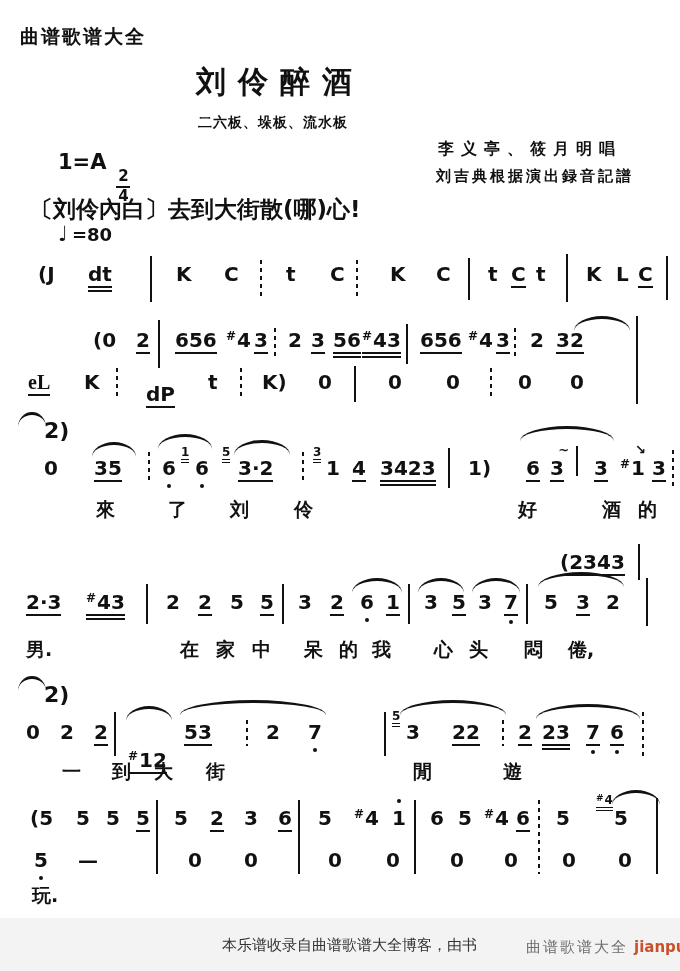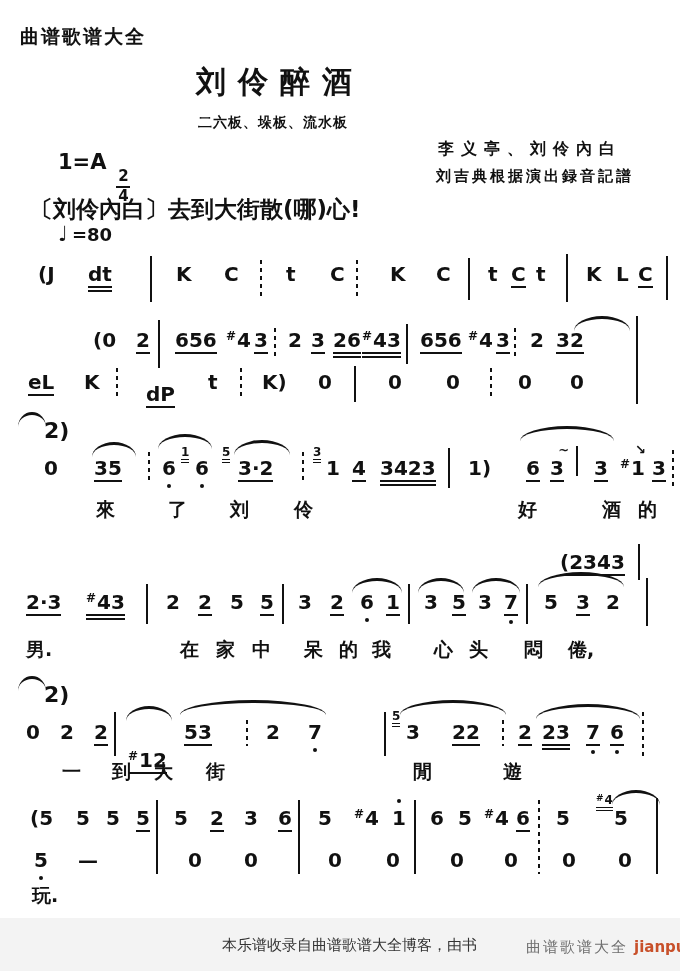--- a/index.html
+++ b/index.html
@@ -54,21 +54,21 @@
   <div class="abs subtitle">二六板、垛板、流水板</div>
 
   <div class="abs keysig">
     <span>1=A</span><span class="meter">
         <span class="mnum">2</span>
         <span class="meter-line"></span>
         <span class="mden">4</span>
       </span>
   </div>
 
-  <div class="abs performers">李义亭、刘伶內白</div>
+  <div class="abs performers">李义亭、筱月明唱</div>
   <div class="abs transcriber">刘吉典根据演出録音記譜</div>
 
   <div class="abs spoken">〔刘伶內白〕去到大街散(哪)心!</div>
 
   <div class="abs tempo">
     <span class="tempo-note">♩</span><span>=80</span>
   </div>
 
   <div id="score" class="abs" style="left:0;top:0;width:680px;height:971px;">
       <div class="note" style="left: 38px; top: 264px;">(J</div>
@@ -93,31 +93,31 @@
       <div class="bar" style="left: 666px; top: 256px; height: 44px;"></div>
       <div class="note" style="left: 93px; top: 330px;">(0</div>
       <div class="note u1" style="left: 136px; top: 330px;">2</div>
       <div class="bar" style="left: 158px; top: 320px; height: 48px;"></div>
       <div class="note u1" style="left: 175px; top: 330px;">656</div>
       <div class="note" style="left: 226px; top: 330px;"><span class="sh">#</span>4</div>
       <div class="note u1" style="left: 254px; top: 330px;">3</div>
       <div class="bar dash" style="left: 274px; top: 328px; height: 32px;"></div>
       <div class="note" style="left: 288px; top: 330px;">2</div>
       <div class="note u1" style="left: 311px; top: 330px;">3</div>
-      <div class="note u2" style="left: 333px; top: 330px;">26</div>
+      <div class="note u2" style="left: 333px; top: 330px;">56</div>
       <div class="note u2" style="left: 362px; top: 330px;"><span class="sh">#</span>43</div>
       <div class="bar" style="left: 406px; top: 324px; height: 40px;"></div>
       <div class="note u1" style="left: 420px; top: 330px;">656</div>
       <div class="note" style="left: 468px; top: 330px;"><span class="sh">#</span>4</div>
       <div class="note u1" style="left: 496px; top: 330px;">3</div>
       <div class="bar dash" style="left: 514px; top: 328px; height: 32px;"></div>
       <div class="note" style="left: 530px; top: 330px;">2</div>
       <div class="note u1" style="left: 556px; top: 330px;">32</div>
       <div class="bar" style="left: 636px; top: 316px; height: 50px;"></div>
-      <div class="note u1" style="left: 28px; top: 372px;">eL</div>
+      <div class="note u1" style="left: 28px; top: 372px; font-family: Liberation Serif, serif;">eL</div>
       <div class="note" style="left: 84px; top: 372px;">K</div>
       <div class="bar dash" style="left: 116px; top: 368px; height: 32px;"></div>
       <div class="note u1" style="left: 146px; top: 384px;">dP</div>
       <div class="note" style="left: 208px; top: 372px;">t</div>
       <div class="bar dash" style="left: 240px; top: 368px; height: 32px;"></div>
       <div class="note" style="left: 262px; top: 372px;">K)</div>
       <div class="note" style="left: 318px; top: 372px;">0</div>
       <div class="bar" style="left: 354px; top: 366px; height: 36px;"></div>
       <div class="note" style="left: 388px; top: 372px;">0</div>
       <div class="note" style="left: 446px; top: 372px;">0</div>

